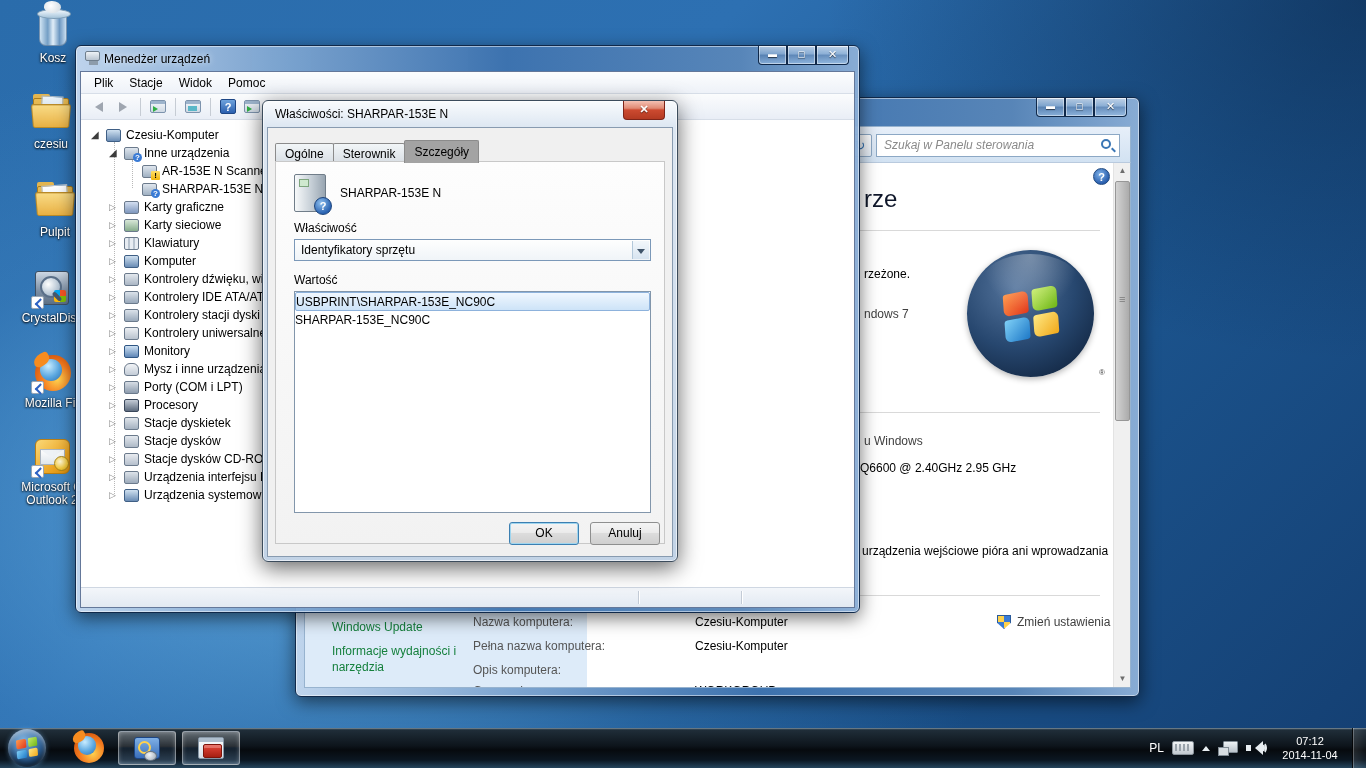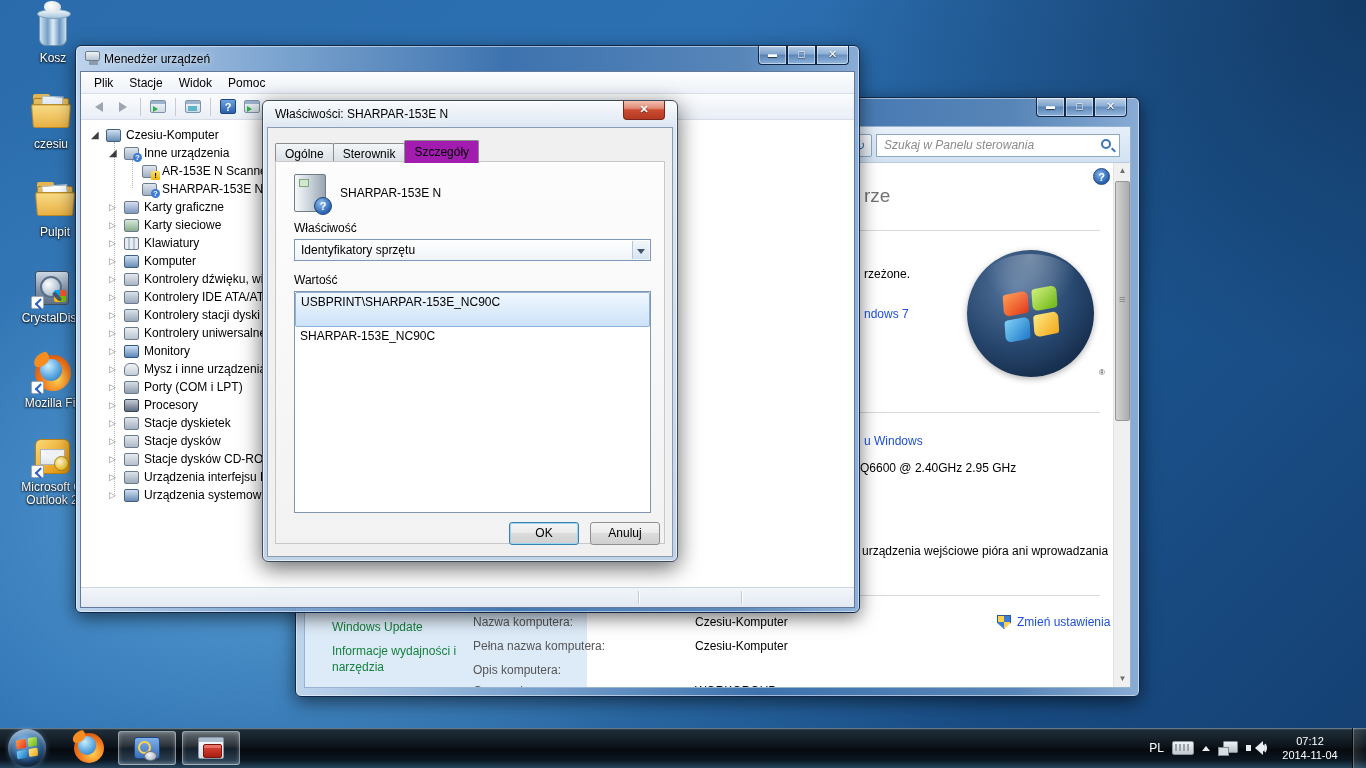--- a/index.html
+++ b/index.html
@@ -42,22 +42,22 @@
 .titletext{position:absolute;top:6px;left:28px;color:#000;text-shadow:0 0 6px rgba(255,255,255,.9)}
 .winbtns{position:absolute;top:0;display:flex}
 .wbtn{width:29px;height:19px;border:1px solid #10294a;border-top:none;background:linear-gradient(rgba(255,255,255,.5),rgba(170,200,230,.35) 45%,rgba(70,110,160,.4) 50%,rgba(170,205,240,.5));box-shadow:inset 0 0 0 1px rgba(255,255,255,.45);color:#fff;font-size:9px;text-align:center;line-height:17px;text-shadow:0 1px 1px rgba(0,0,0,.6)}
 .wbtn.first{border-radius:0 0 0 4px}
 .wbtn.last{border-radius:0 0 4px 0;width:33px;font-size:11px}
 
 #syswin{left:295px;top:97px;width:845px;height:600px}
 #syswin .navbar{position:absolute;left:8px;right:8px;top:28px;height:36px;background:linear-gradient(#e7eff9,#d2e2f2);border:1px solid #97b3cf;border-bottom:none}
 #sysclient{position:absolute;left:8px;right:8px;top:64px;bottom:8px;background:#fff;border:1px solid #97b3cf;border-top:1px solid #b9cade;overflow:hidden}
 .sforms{position:absolute;color:#000}
-.link{color:#1d4ed8}
-.bigheading{font-size:19px;color:#737373}
+.link{color:#404040}
+.bigheading{font-size:24px;color:#0f172a}
 .hline{position:absolute;height:1px;background:#d9d9d9}
 .sidebar{position:absolute;left:0;top:0;bottom:0;width:282px;background:#eef5fc}
 .sidebar .bot{position:absolute;left:0;right:0;top:436px;bottom:0;background:#ddebf9;border-top:1px solid #c6dcf0}
 .sbitem{position:absolute;color:#15803d;font-size:12px}
 .winlogo{position:absolute;left:662px;top:87px;width:127px;height:127px;border-radius:50%;background:radial-gradient(circle at 38% 30%,#55759d,#27476f 50%,#0c1d35 96%);box-shadow:0 2px 6px rgba(0,0,0,.3)}
 .winlogo .gloss{position:absolute;left:12%;top:3%;width:76%;height:44%;border-radius:50%;background:radial-gradient(ellipse at 50% 0%,rgba(255,255,255,.32),rgba(255,255,255,0) 72%)}
 .flag4{position:absolute;left:50%;top:50%;width:54px;height:48px;transform:translate(-50%,-50%) rotate(-4deg) skewY(-7deg)}
 .flag4 i{position:absolute;width:25px;height:22px;border-radius:3px 6px 3px 6px}
 .flag4 .a{left:0;top:0;background:linear-gradient(135deg,#ff9a4d,#e2371b)}
 .flag4 .b{right:0;top:0;background:linear-gradient(135deg,#c6ec68,#6fb618)}
@@ -115,31 +115,31 @@
 .ti.hid{background:linear-gradient(#dde3ea,#9dabbb)}
 .statusbar{height:20px;background:linear-gradient(#f3f6fa,#e2e9f2);border-top:1px solid #cfd7e2;position:relative}
 .statusbar .d1,.statusbar .d2{position:absolute;top:3px;bottom:3px;width:1px;background:#c3cbd6;box-shadow:1px 0 0 #fff}
 
 #dlg{position:absolute;left:262px;top:100px;width:416px;height:462px;border:1px solid #3c4c5c;border-radius:6px;background:linear-gradient(#f9fbfd,#dde7f2 26px,#c2d3e6);box-shadow:inset 0 0 0 1px rgba(255,255,255,.6),0 6px 22px rgba(0,0,0,.6)}
 #dlg .titletext{left:12px;color:#000}
 .closered{position:absolute;right:12px;top:0;width:42px;height:19px;border:1px solid #7e2418;border-top:none;border-radius:0 0 4px 4px;background:linear-gradient(#f4c1b3,#e08a74 40%,#cc4a30 50%,#b33a22);color:#fff;text-align:center;line-height:17px;font-size:11px;font-weight:bold;text-shadow:0 1px 1px rgba(0,0,0,.5)}
 #dlgbody{position:absolute;left:4px;right:4px;top:26px;bottom:4px;background:#f0f0f0;border:1px solid #889bb0}
 .tabs{position:absolute;left:7px;top:12px;display:flex;align-items:flex-end}
 .tab{height:20px;padding:0 9px;background:linear-gradient(#f2f6f8,#d8dee4);border:1px solid #8b8b8b;border-bottom:none;line-height:20px;margin-right:-1px;border-radius:2px 2px 0 0;color:#000}
-.tab.active{height:23px;background:#a21caf;line-height:22px;position:relative;z-index:2}
+.tab.active{height:23px;background:#a3a3a3;line-height:22px;position:relative;z-index:2}
 .tabpanel{position:absolute;left:7px;right:7px;top:33px;bottom:12px;background:linear-gradient(#fdfdfd,#f2f2f2);border:1px solid #c8c8c8}
 .devico{position:absolute;left:18px;top:12px;width:32px;height:38px;background:linear-gradient(90deg,#f7f9fa,#c5ced6 55%,#98a5b1);border:1px solid #707d89;border-radius:2px}
 .devico:before{content:"";position:absolute;left:4px;top:4px;width:8px;height:6px;background:#cfe9cf;border:1px solid #7ea57e}
 .devico:after{content:"?";position:absolute;right:-7px;bottom:-4px;width:16px;height:16px;border-radius:50%;background:radial-gradient(circle at 38% 32%,#8fc0ee,#2a63b2 70%);border:1px solid #1c447c;color:#fff;font-weight:bold;text-align:center;line-height:16px;font-size:11px}
 .fldlabel{position:absolute;color:#000}
 .combo{position:absolute;left:18px;top:77px;width:357px;height:22px;background:linear-gradient(#fefefe,#f0f4f8);border:1px solid #7b98b8;line-height:20px;padding-left:6px;color:#000}
 .combo .cbtn{position:absolute;right:1px;top:1px;bottom:1px;width:17px;background:linear-gradient(#f2f7fb,#d7e4f0);border-left:1px solid #b3c8da}
 .combo .cbtn:after{content:"";position:absolute;left:4px;top:8px;border:4px solid transparent;border-top:5px solid #40546a}
 .listbox{position:absolute;left:18px;top:129px;width:357px;height:222px;background:#fff;border:1px solid #8296ab}
-.litem{height:35px;line-height:19px;padding-left:5px;color:#000;white-space:nowrap}
+.litem{height:19px;line-height:19px;color:#000;white-space:nowrap}
 .litem.sel{background:linear-gradient(#f0f7fe,#cde3f8);border:1px solid #8db2dc;border-radius:2px}
 .dbtn{position:absolute;width:70px;height:23px;background:linear-gradient(#f4f4f4,#ebebeb 45%,#dcdcdc 50%,#cfcfcf);border:1px solid #8e8f8f;border-radius:3px;text-align:center;line-height:21px;color:#000}
 .dbtn.def{border-color:#3c7fb1;box-shadow:inset 0 0 0 1px #9ed5ef}
 
 #taskbar{position:absolute;left:0;bottom:0;width:100%;height:40px;background:linear-gradient(180deg,#49606f 0,#1f2d38 6%,#0d141b 45%,#060a0e 55%,#0b1722 80%,#25455d 100%);box-shadow:inset 0 1px 0 rgba(255,255,255,.2)}
 .orb{position:absolute;left:8px;top:1px;width:38px;height:38px;border-radius:50%;background:radial-gradient(circle at 40% 30%,#7fb3e0,#2c5f96 55%,#123150 90%);box-shadow:inset 0 3px 5px rgba(255,255,255,.5),inset 0 -4px 7px rgba(0,0,0,.6),0 0 5px rgba(120,190,255,.4)}
 .orb .flag4{width:21px;height:19px}
 .orb .flag4 i{width:9.5px;height:8.5px;border-radius:1px 2px 1px 2px}
 .tbicon{position:absolute;top:2px;width:38px;height:36px;display:flex;align-items:center;justify-content:center}
 .tbtnapp{position:absolute;top:3px;width:58px;height:34px;border:1px solid rgba(255,255,255,.45);border-radius:3px;background:linear-gradient(rgba(255,255,255,.3),rgba(255,255,255,.12) 45%,rgba(60,100,140,.25) 50%,rgba(160,200,240,.25));box-shadow:inset 0 0 4px rgba(255,255,255,.3);display:flex;align-items:center;justify-content:center}

